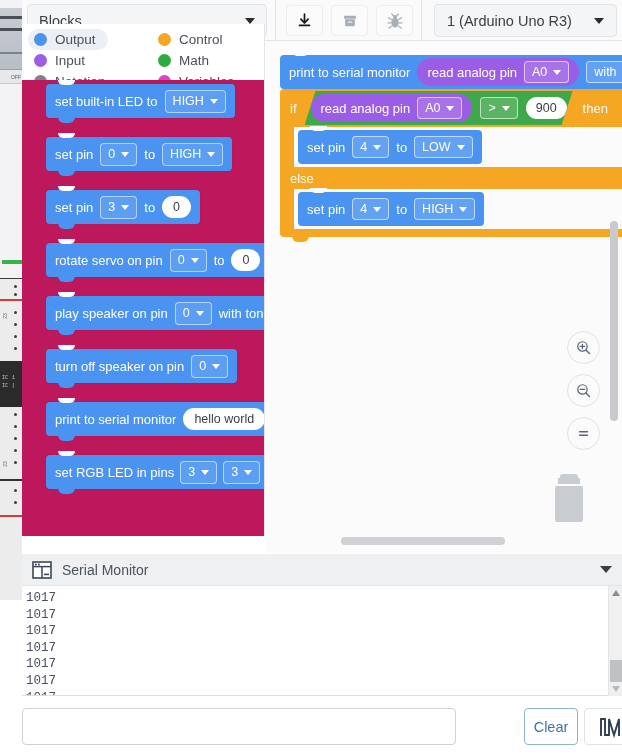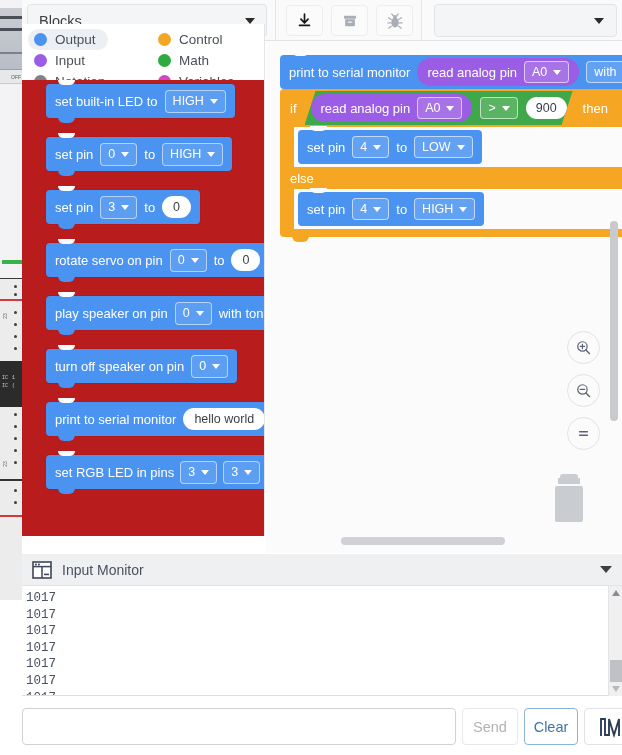--- a/index.html
+++ b/index.html
@@ -91,21 +91,21 @@
     padding:5px 0 0 6px;
     display:grid; grid-template-columns: 124px 1fr; grid-auto-rows: 21px;
     align-content:start;
   }
   .cat { display:flex; align-items:center; gap:8px; padding-left:6px; border-radius:11px;
          font-size:13.5px; color:#4b5059; cursor:pointer; height:21px; width:fit-content; padding-right:12px;}
   .cat.active { background:#eceff3; }
   .dot { width:13px; height:13px; border-radius:50%; flex:0 0 13px; }
 
   .blocklist { position:absolute; left:0; top:56px; width:243px; height:456px; overflow:hidden;
-               background:#b91c1c; }
+               background:#be185d; }
   .blk {
     position:absolute; left:24px; height:34px; background:#4a93f0;
     border-radius:4px; display:flex; align-items:center; gap:7px;
     padding:0 9px; color:#fff; font-size:13px; white-space:nowrap;
     box-shadow: 0 0 0 1px rgba(0,0,0,0.04);
     cursor:pointer;
   }
   
   .blk:before {
     content:""; position:absolute; left:12px; top:-4px; width:17px; height:5px;
@@ -269,20 +269,21 @@
     <div class="tb-btn b3">
       <svg width="18" height="18" viewBox="0 0 24 24">
         <ellipse cx="12" cy="14" rx="5" ry="6.4" fill="#a9aeb6"></ellipse>
         <circle cx="12" cy="6.6" r="2.6" fill="#a9aeb6"></circle>
         <path d="M12 9.5 L12 20 M7 10 L3.4 7.6 M17 10 L20.6 7.6 M6.5 14.5 L2.6 14.5 M17.5 14.5 L21.4 14.5 M7 19 L3.6 21.6 M17 19 L20.4 21.6 M9.6 5 L7.6 2.6 M14.4 5 L16.4 2.6" stroke="#a9aeb6" stroke-width="1.6" stroke-linecap="round" fill="none"></path>
       </svg>
     </div>
     <div class="tb-sep2"></div>
 
     <div class="sel-device">
+      <span>1 (Arduino Uno R3)</span>
       <span class="caret"></span>
     </div>
   </div>
 
   <div class="palette">
     <div class="cats">
       <div class="cat active">
         <span class="dot" style="background:#4a93f0"></span>
         <span>Output</span>
       </div>
@@ -492,21 +493,21 @@
   <div class="serial">
     <div class="serial-head">
       <svg width="20" height="18" viewBox="0 0 20 18">
         <rect x="1" y="1" width="18" height="16" fill="#fff" stroke="#3e4757" stroke-width="1.6"></rect>
         <path d="M1 5.6 H19" stroke="#3e4757" stroke-width="1.5"></path>
         <path d="M10 5.6 V17" stroke="#3e4757" stroke-width="1.5"></path>
         <rect x="3" y="2.6" width="1.8" height="1.8" fill="#3e4757"></rect>
         <rect x="6" y="2.6" width="1.8" height="1.8" fill="#3e4757"></rect>
         <rect x="12" y="12.6" width="5" height="1.6" fill="#3e4757"></rect>
       </svg>
-      <span class="serial-title">Input Monitor</span>
+      <span class="serial-title">Serial Monitor</span>
       <span class="serial-caret"></span>
     </div>
 
     <div class="serial-out">
         <div>1017</div>
         <div>1017</div>
         <div>1017</div>
         <div>1017</div>
         <div>1017</div>
         <div>1017</div>
@@ -514,23 +515,20 @@
       </div>
 
     <div class="sm-vtrack">
       <span class="sm-arrow sm-up"></span>
       <span class="sm-thumb"></span>
       <span class="sm-arrow sm-dn"></span>
     </div>
 
     <div class="serial-foot">
       <input class="sm-input" type="text" placeholder="" style="">
-      <div class="sm-btn sm-send">
-        <span>Send</span>
-      </div>
       <div class="sm-btn sm-clear">
         <span>Clear</span>
       </div>
       <div class="sm-btn sm-plot">
         <svg width="26" height="22" viewBox="0 0 26 22">
           <path d="M3 3 V19 M3 3 H7 V19 H11 V3 L16 19 L21 3 V19" stroke="#2c3e56" stroke-width="1.9" fill="none" stroke-linejoin="miter" stroke-linecap="square"></path>
         </svg>
       </div>
     </div>
   </div>

